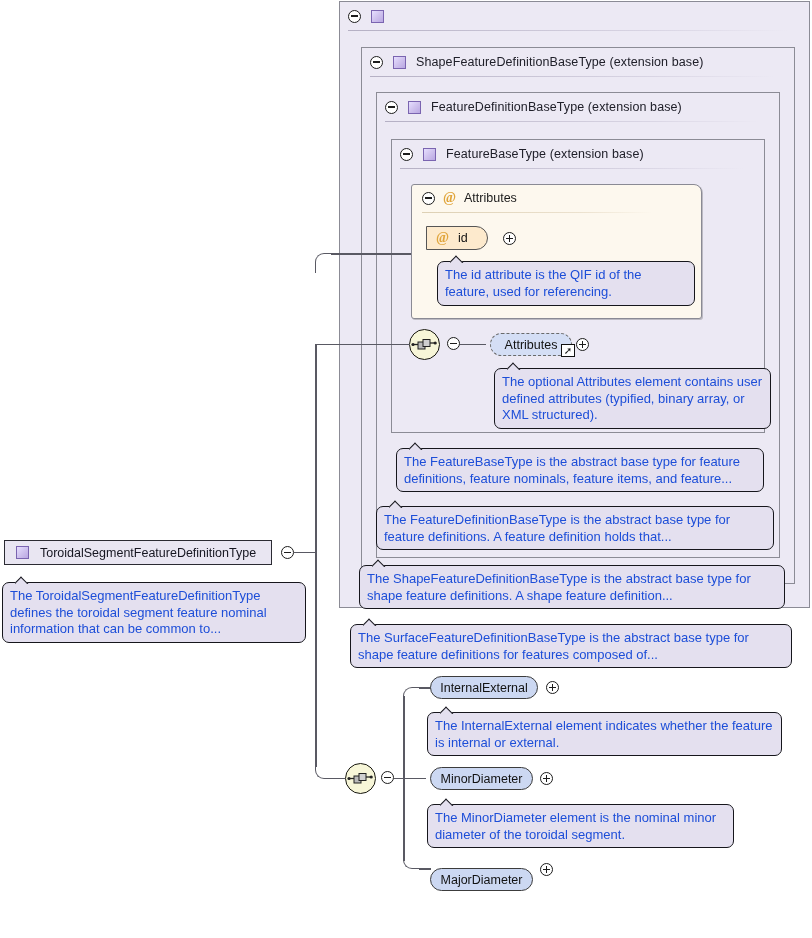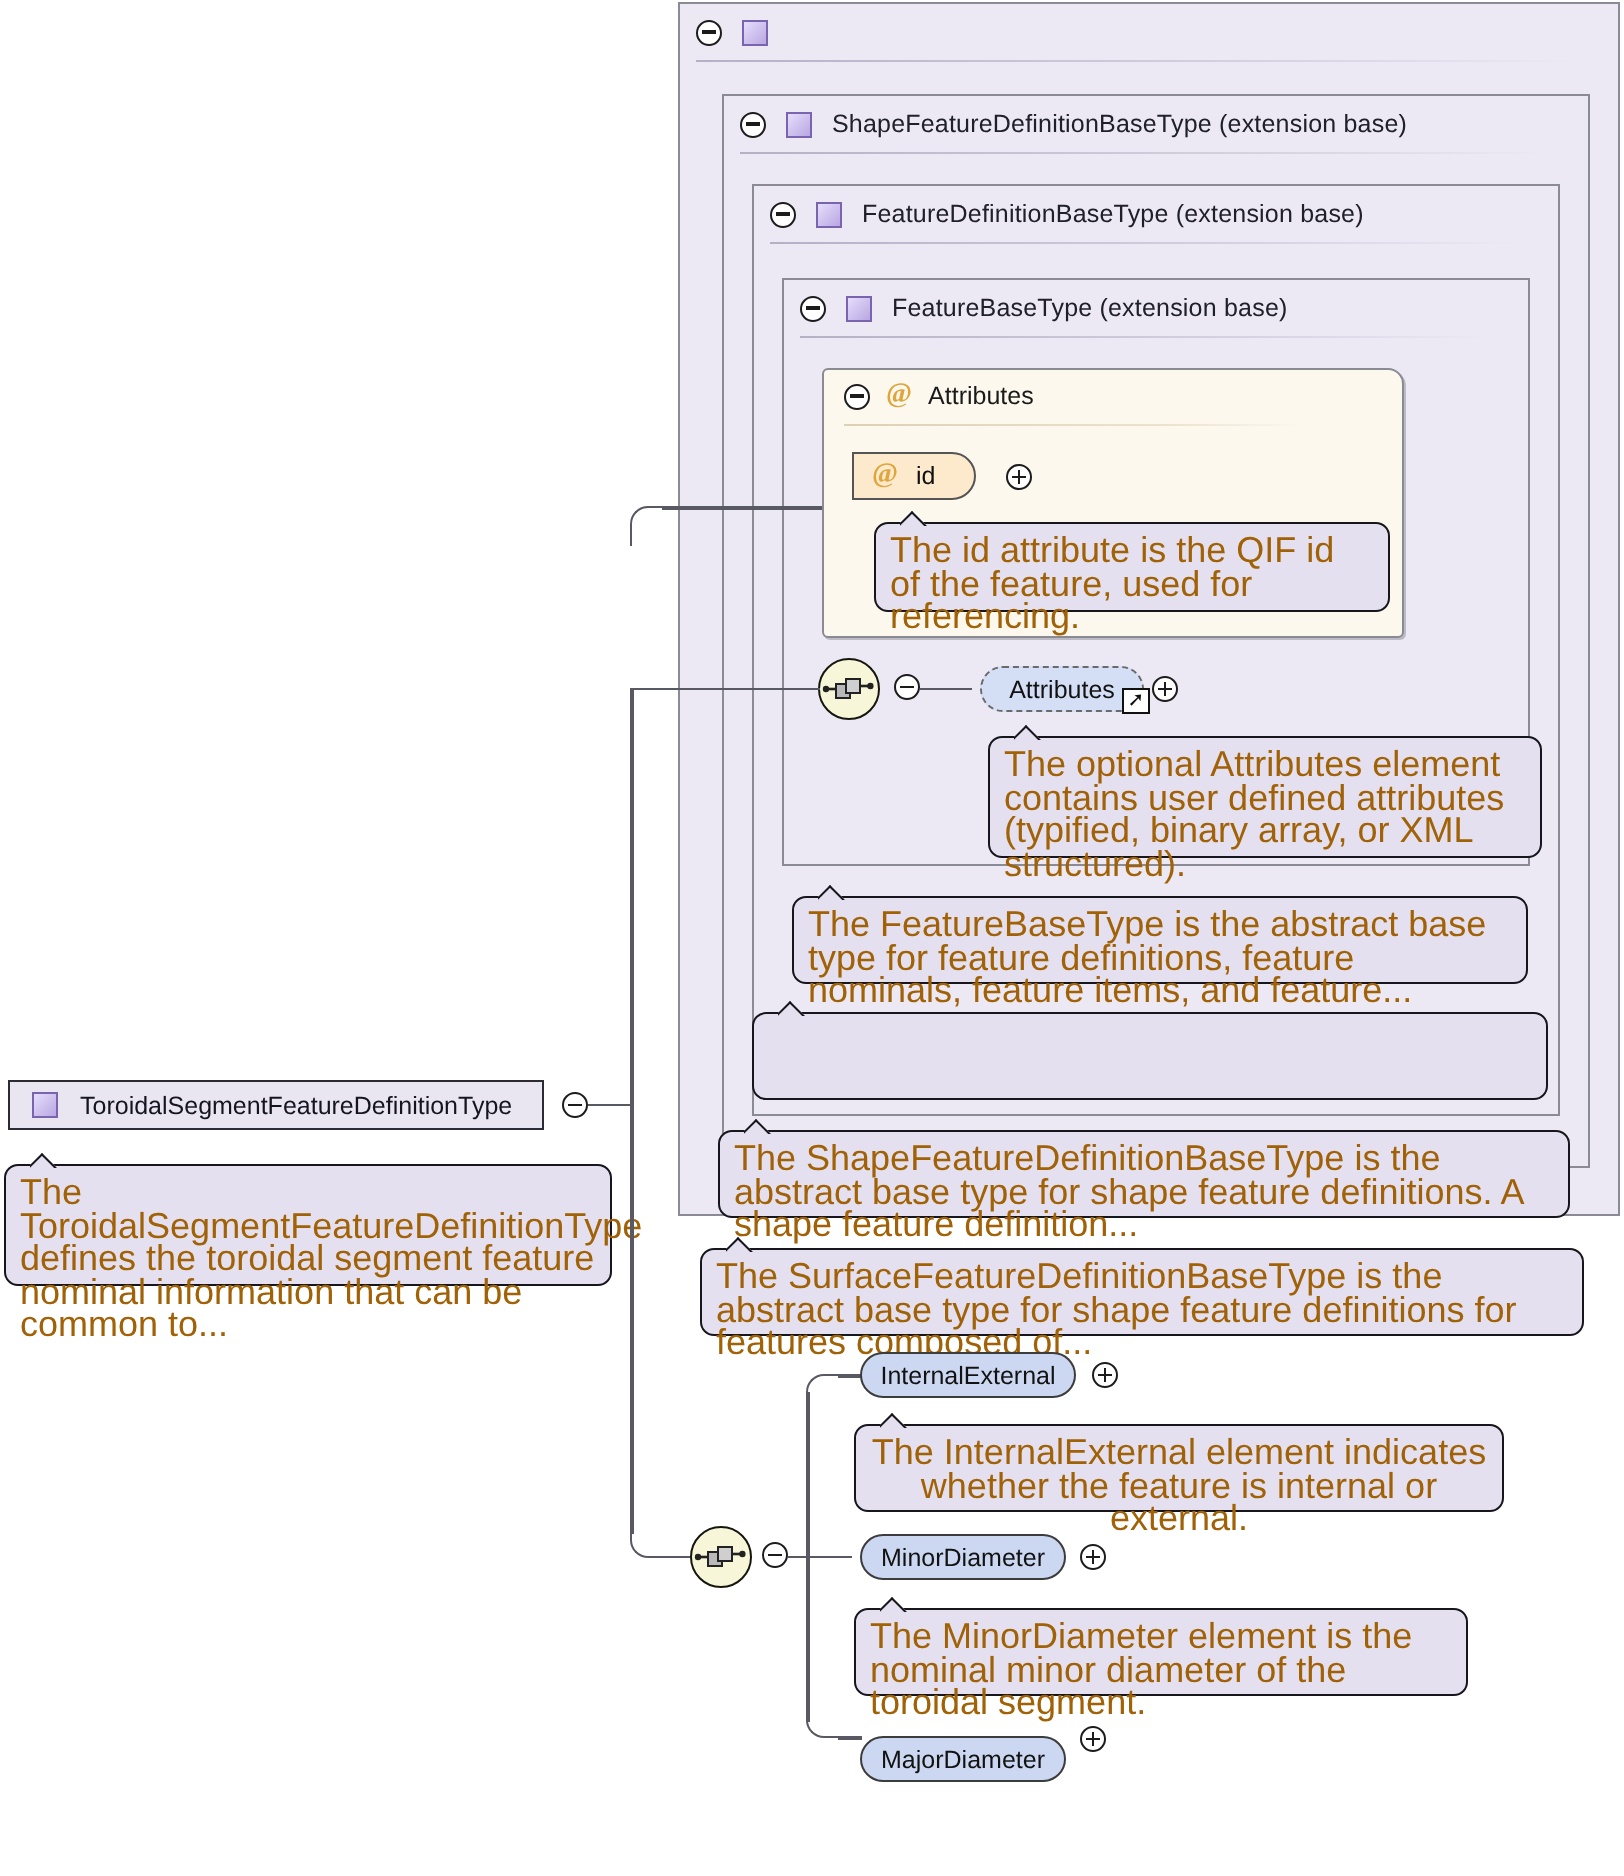--- a/index.html
+++ b/index.html
@@ -190,23 +190,23 @@
   .seq-icon svg { display:block; }
 
   
   .note {
     position: absolute;
     background: #e4e0ef;
     border: 1.1px solid #16161c;
     border-radius: 7px;
     box-sizing: border-box;
     padding: 5px 7px 5px 7px;
-    font-size: 18px;
+    font-size: 13px;
     line-height: 16.5px;
-    color: #a16207;
+    color: #1d4ed8;
   }
   .note .tip {
     position: absolute;
     top: -8px;
     left: 12px;
     width: 17px;
     height: 9px;
     overflow: hidden;
   }
   .note .tip::before {
@@ -343,20 +343,21 @@
     <span>The optional Attributes element contains user defined attributes (typified, binary array, or XML structured).</span>
   </div>
 
   <div class="note" style="left:396px; top:448px; width:368px; height:44px;">
     <span class="tip"></span>
     <span>The FeatureBaseType is the abstract base type for feature definitions, feature nominals, feature items, and feature...</span>
   </div>
 
   <div class="note" style="left:376px; top:506px; width:398px; height:44px;">
     <span class="tip"></span>
+    <span>The FeatureDefinitionBaseType is the abstract base type for feature definitions. A feature definition holds that...</span>
   </div>
 
   <div class="note" style="left:359px; top:565px; width:426px; height:44px;">
     <span class="tip"></span>
     <span>The ShapeFeatureDefinitionBaseType is the abstract base type for shape feature definitions. A shape feature definition...</span>
   </div>
 
   <div class="note" style="left:350px; top:624px; width:442px; height:44px;">
     <span class="tip"></span>
     <span>The SurfaceFeatureDefinitionBaseType is the abstract base type for shape feature definitions for features composed of...</span>
@@ -404,21 +405,21 @@
   <div class="ln h" style="left:419px; top:687px; width:12px;"></div>
 
   <div class="ln v" style="left:403px; top:778px; width:1.6px; height:83px;"></div>
   <div class="elbow bl" style="left:403px; top:851px; width:18px; height:18px;"></div>
   <div class="ln h" style="left:419px; top:868px; width:12px;"></div>
 
   <div class="el-chip" style="left:430px; top:676px; width:108px;">
     <span>InternalExternal</span>
   </div>
   <span class="toggle plus" style="position:absolute; left:546px; top:681px;"></span>
-  <div class="note" style="left:427px; top:712px; width:325px; height:44px;text-align:center;">
+  <div class="note" style="left:427px; top:712px; width:355px; height:44px;">
     <span class="tip"></span>
     <span>The InternalExternal element indicates whether the feature is internal or external.</span>
   </div>
 
   <div class="el-chip" style="left:430px; top:767px; width:103px;">
     <span>MinorDiameter</span>
   </div>
   <span class="toggle plus" style="position:absolute; left:540px; top:772px;"></span>
   <div class="note" style="left:427px; top:804px; width:307px; height:44px;">
     <span class="tip"></span>

